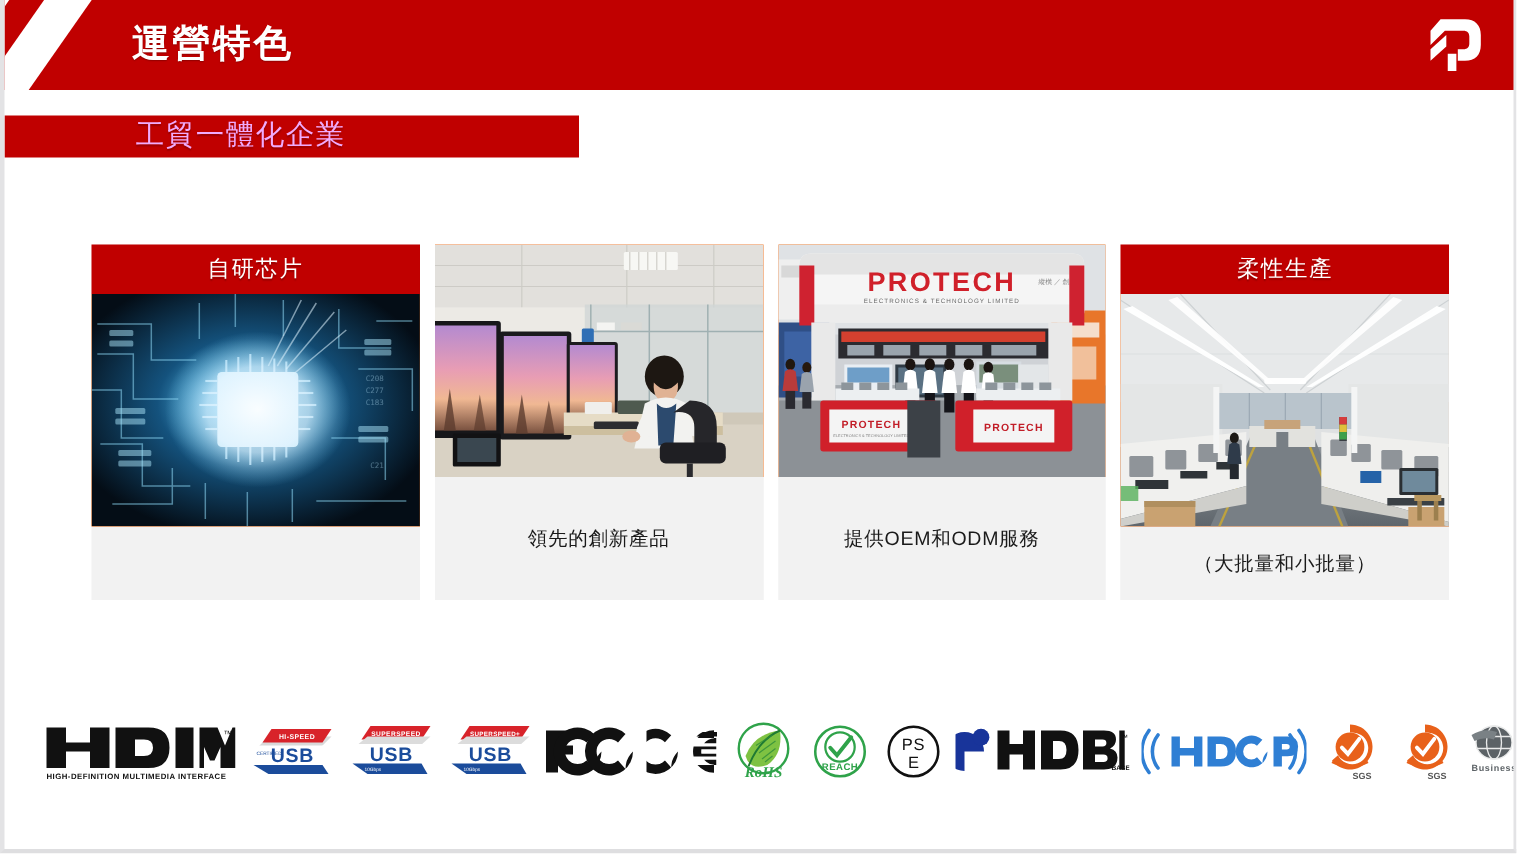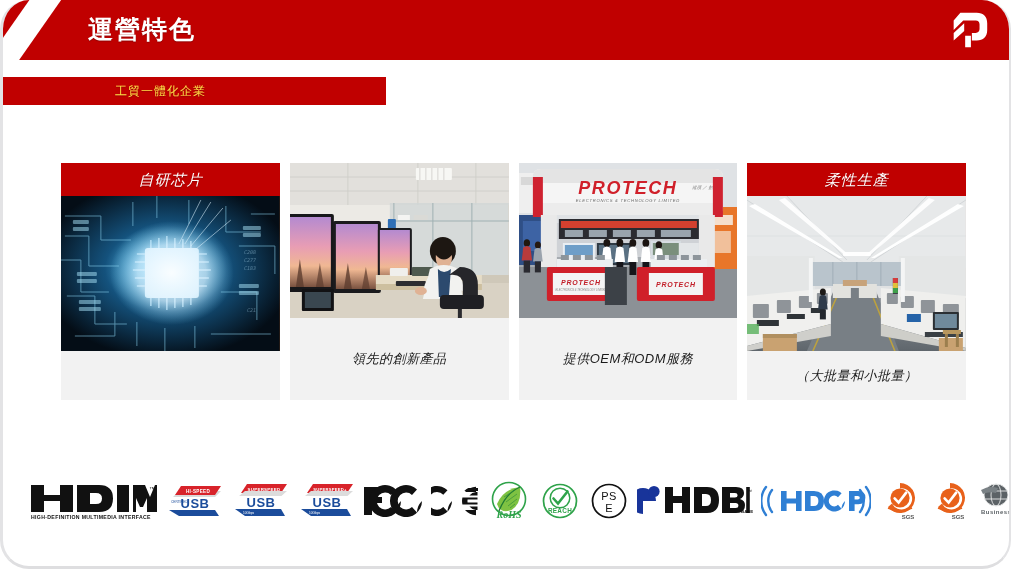--- a/index.html
+++ b/index.html
@@ -10,21 +10,20 @@
     font-family: "Liberation Sans", "DejaVu Sans", sans-serif;
   }
   #slide {
     position: relative;
     width: 1011px; height: 569px;
     background: #ffffff;
     overflow: hidden;
     border-left: 3px solid #e3e3e5;
     border-right: 2px solid #e3e3e5;
     border-bottom: 3px solid #dedee0;
-    border-radius: 29px;
   }
 
   
   #header {
     position: absolute;
     left: 0; top: 0;
     width: 1011px; height: 60px;
     background: #c00000;
     overflow: hidden;
   }
@@ -60,34 +59,33 @@
     left: 0; top: 77px;
     width: 383px; height: 28px;
     background: #c00000;
   }
   #subtitle-text {
     position: absolute;
     left: 0; right: 0; top: 0;
     text-align: center;
     padding-right: 68px;
     line-height: 28px;
-    font-size: 12px;
-    color: #fde047;
+    font-size: 19px;
+    color: #f0abfc;
     letter-spacing: 1px;
     text-shadow: 0 1px 1px rgba(0,0,0,0.22);
   }
 
   
   #cards {
     position: absolute;
     left: 58px; top: 163px;
     width: 905px; height: 237px;
     display: flex;
     gap: 10px;
-    font-style: italic;
   }
   .card {
     width: 219px;
     height: 237px;
     background: #f2f2f2;
     display: flex;
     flex-direction: column;
   }
   .card-head {
     height: 33px;

